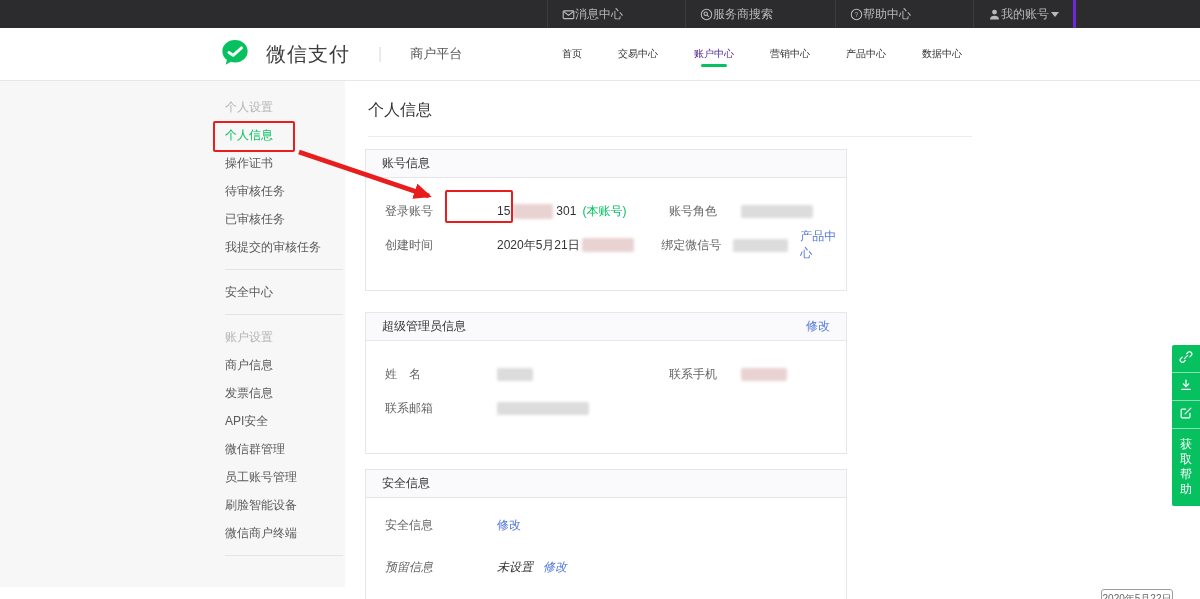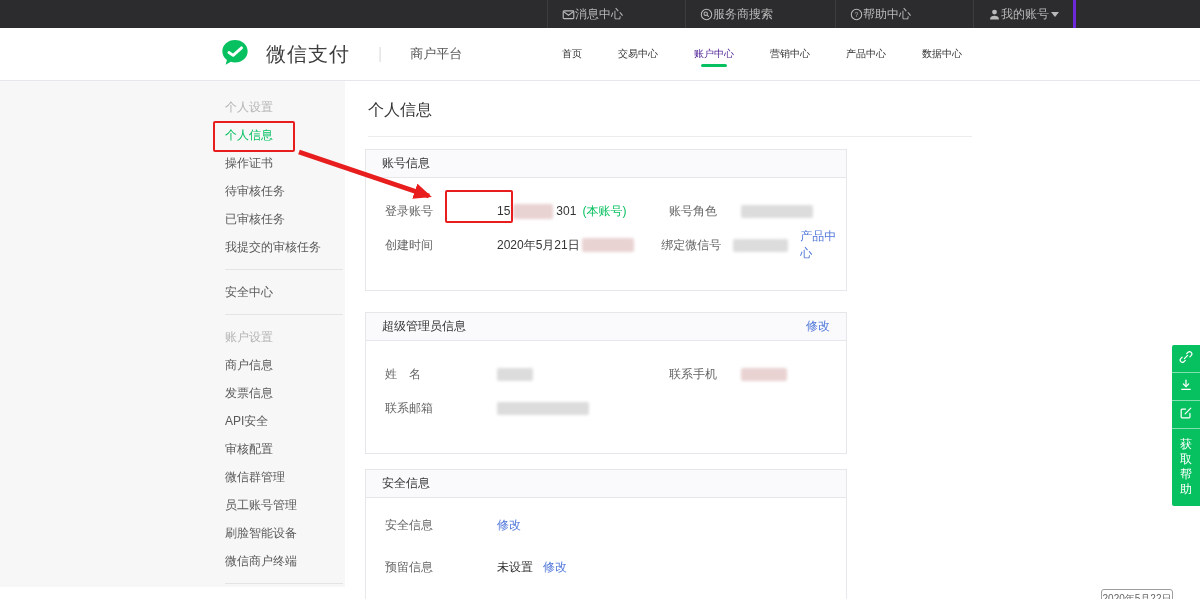--- a/index.html
+++ b/index.html
@@ -166,21 +166,20 @@
       <div class="side-item">待审核任务</div>
       <div class="side-item">已审核任务</div>
       <div class="side-item">我提交的审核任务</div>
       <div class="side-divider"></div>
       <div class="side-item">安全中心</div>
       <div class="side-divider"></div>
       <div class="side-title">账户设置</div>
       <div class="side-item">商户信息</div>
       <div class="side-item">发票信息</div>
       <div class="side-item">API安全</div>
-      <div class="side-item">审核配置</div>
       <div class="side-item">微信群管理</div>
       <div class="side-item">员工账号管理</div>
       <div class="side-item">刷脸智能设备</div>
       <div class="side-item">微信商户终端</div>
       <div class="side-divider"></div>
     </div>
   </div>
 
   <div class="main">
     <div class="page-title">个人信息</div>
@@ -264,21 +263,21 @@
       </div>
       <div class="card-body">
         <div class="field-row">
           <div class="field col-l">
             <span class="f-label">安全信息</span>
             <span class="f-value">
                 <a class="link">修改</a>
               </span>
           </div>
         </div>
-        <div class="field-row" style="margin-bottom:18px;">
+        <div class="field-row" style="margin-bottom:18px;font-style:italic;">
           <div class="field col-l">
             <span class="f-label">预留信息</span>
             <span class="f-value">
               <span style="margin-right:10px;">未设置</span>
               <a class="link">修改</a>
             </span>
           </div>
         </div>
         <div class="sec-desc">
           <div>预留信息是由你自己设置的一段文字，用来鉴定网站身份，防止假冒网站造成损失。</div>

